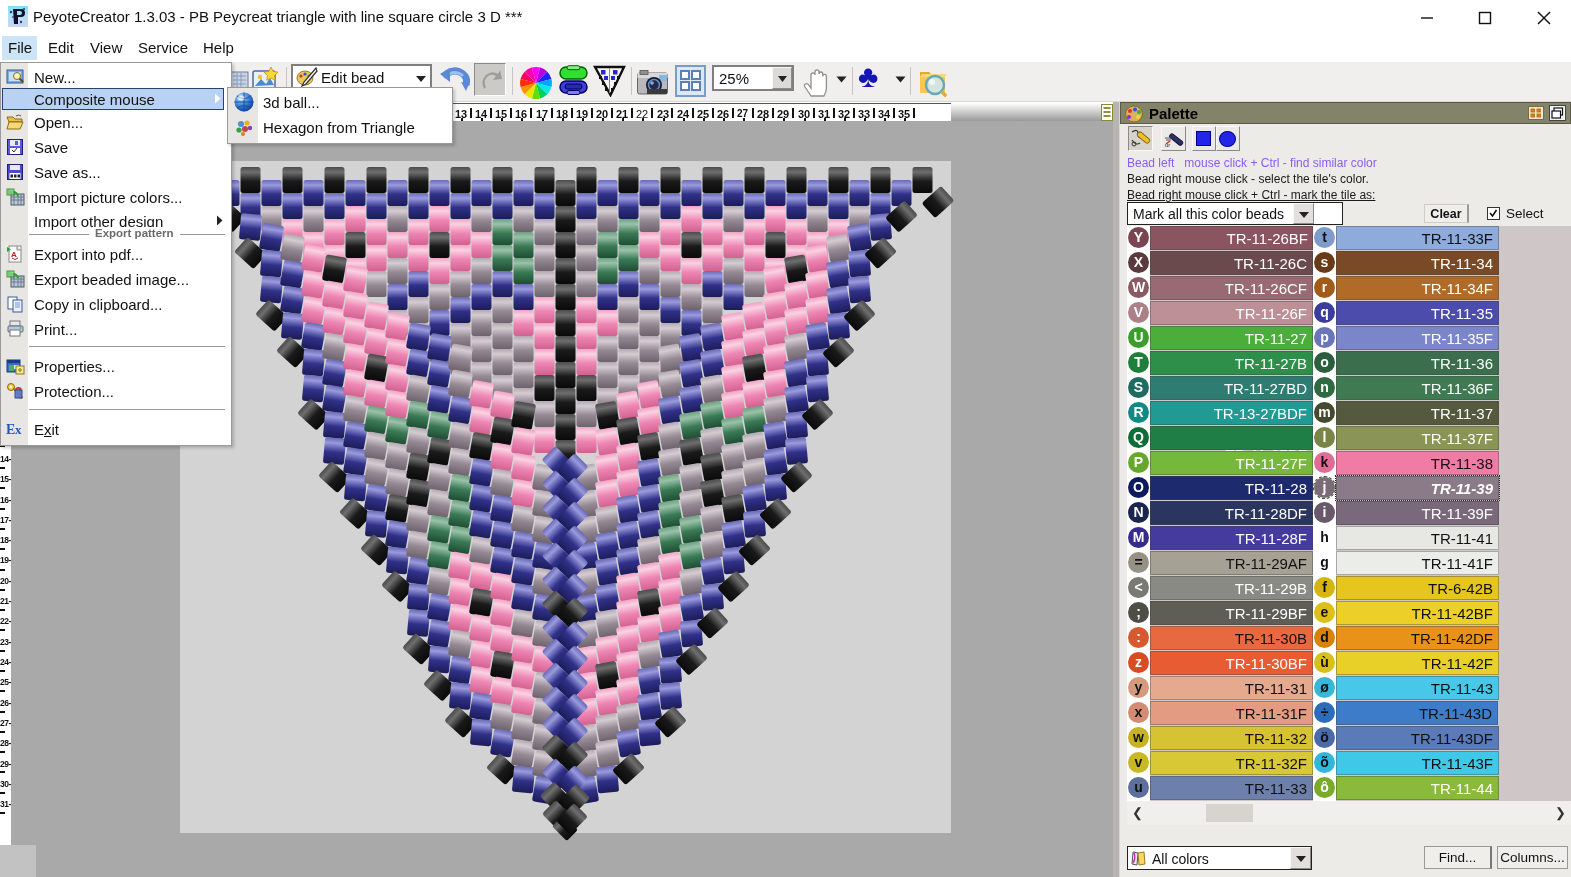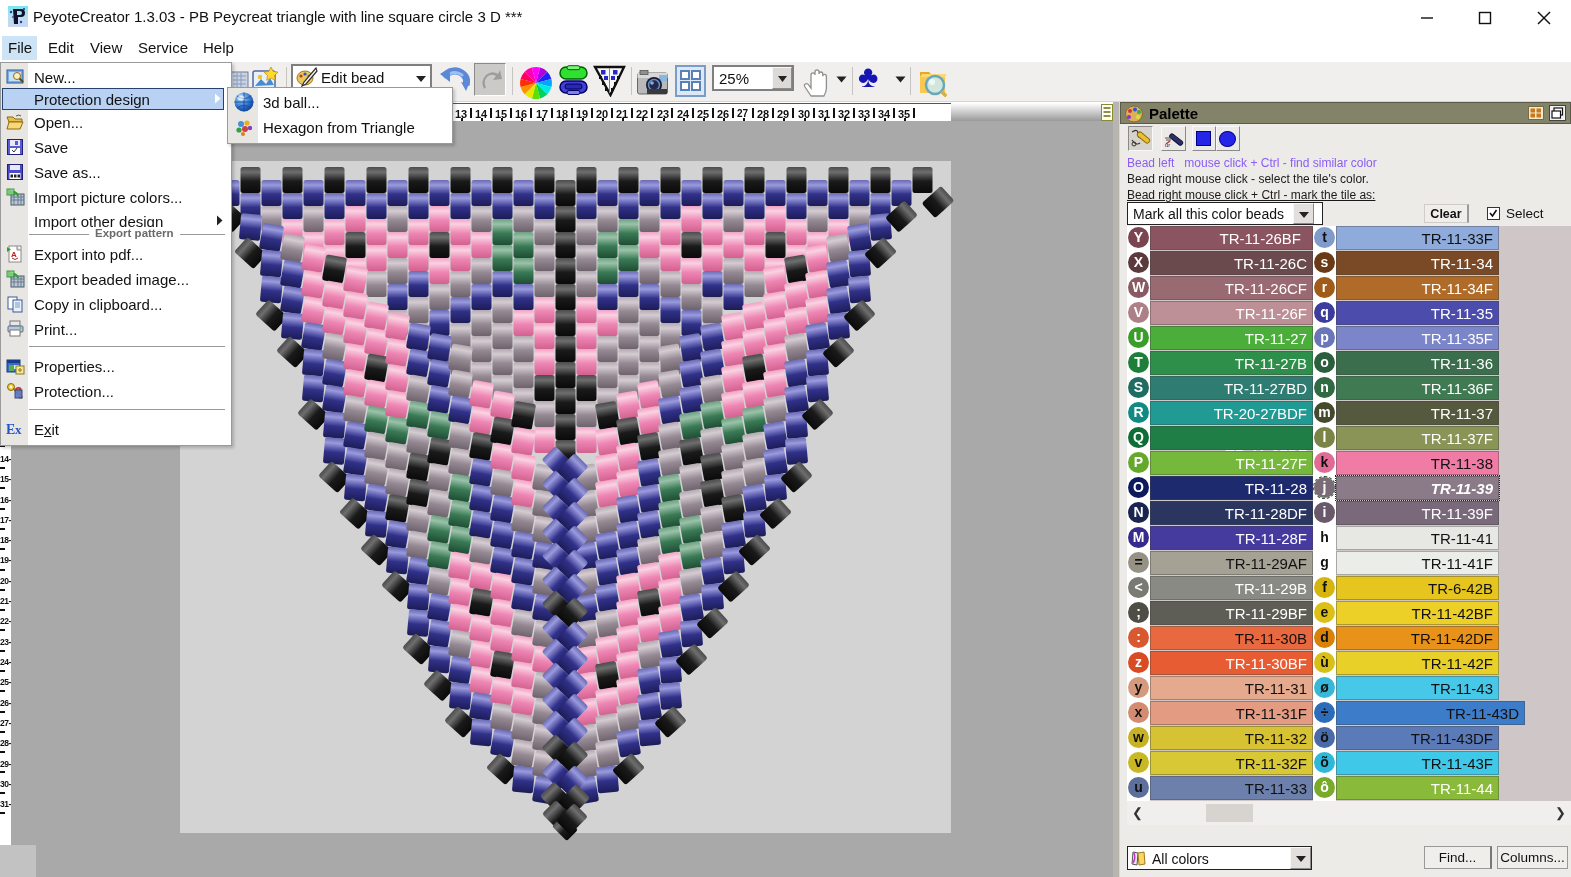--- a/index.html
+++ b/index.html
@@ -201,21 +201,21 @@
     <div class="abs" style="left:551px;top:14px;width:1.5px;height:4px;background:#111;"></div>
     <div class="abs tx" style="left:565px;top:3.5px;font-size:11px;font-weight:700;color:#111;">19</div>
     <div class="abs" style="left:580px;top:3.5px;width:1.5px;height:10px;background:#111;"></div>
     <div class="abs" style="left:571px;top:14px;width:1.5px;height:4px;background:#111;"></div>
     <div class="abs tx" style="left:585px;top:3.5px;font-size:11px;font-weight:700;color:#111;">20</div>
     <div class="abs" style="left:600px;top:3.5px;width:1.5px;height:10px;background:#111;"></div>
     <div class="abs" style="left:591px;top:14px;width:1.5px;height:4px;background:#111;"></div>
     <div class="abs tx" style="left:605px;top:3.5px;font-size:11px;font-weight:700;color:#111;">21</div>
     <div class="abs" style="left:620px;top:3.5px;width:1.5px;height:10px;background:#111;"></div>
     <div class="abs" style="left:611px;top:14px;width:1.5px;height:4px;background:#111;"></div>
-    <div class="abs tx" style="left:625px;top:3.5px;font-size:11px;font-weight:700;color:#111;">22</div>
+    <div class="abs tx" style="left:625px;top:3.5px;font-size:11px;font-weight:400;color:#111;">22</div>
     <div class="abs" style="left:640px;top:3.5px;width:1.5px;height:10px;background:#111;"></div>
     <div class="abs" style="left:631px;top:14px;width:1.5px;height:4px;background:#111;"></div>
     <div class="abs tx" style="left:646px;top:3.5px;font-size:11px;font-weight:700;color:#111;">23</div>
     <div class="abs" style="left:660px;top:3.5px;width:1.5px;height:10px;background:#111;"></div>
     <div class="abs" style="left:652px;top:14px;width:1.5px;height:4px;background:#111;"></div>
     <div class="abs tx" style="left:666px;top:3.5px;font-size:11px;font-weight:700;color:#111;">24</div>
     <div class="abs" style="left:681px;top:3.5px;width:1.5px;height:10px;background:#111;"></div>
     <div class="abs" style="left:672px;top:14px;width:1.5px;height:4px;background:#111;"></div>
     <div class="abs tx" style="left:686px;top:3.5px;font-size:11px;font-weight:700;color:#111;">25</div>
     <div class="abs" style="left:701px;top:3.5px;width:1.5px;height:10px;background:#111;"></div>
@@ -920,61 +920,61 @@
   <div class="abs" style="left:3px;top:4px;width:15px;height:15px;background:#2525e8;border:1px solid #00008a;"></div>
 </div>
 <div class="abs" style="left:1216px;top:126px;width:24px;height:25px;background:#eceae6;border:1px solid;border-color:#f8f8f8 #8a8a8a #8a8a8a #f8f8f8;">
   <div class="abs" style="left:2px;top:4px;width:17px;height:16px;background:#2525e8;border:1px solid #00008a;border-radius:50%;"></div>
 </div>
 
 <div class="abs tx" style="left:1127px;top:156px;font-size:12px;color:#8b5cf6;">Bead left&nbsp;&nbsp; mouse click + Ctrl - find similar color</div>
 <div class="abs tx" style="left:1127px;top:172px;font-size:12px;color:#1a1a1a;">Bead right mouse click - select the tile's color.</div>
 <div class="abs tx" style="left:1127px;top:188px;font-size:12px;color:#1a1a1a;text-decoration:underline;">Bead right mouse click + Ctrl - mark the tile as:</div>
 
-<div class="abs" style="left:1127px;top:202px;width:196px;height:23px;background:#fff;border:1px solid #222;">
+<div class="abs" style="left:1127px;top:202px;width:216px;height:23px;background:#fff;border:1px solid #222;">
   <div class="abs tx" style="left:5px;top:3px;font-size:14px;color:#111;">Mark all this color beads</div>
   <div class="abs" style="left:165px;top:0px;width:21px;height:21px;background:#e2dfdc;border:1px solid;border-color:#f8f8f8 #8a8a8a #8a8a8a #f8f8f8;">
     <svg class="abs" style="left:4px;top:7px" width="12" height="8">
         <path d="M1 1 h10 l-5 6 z" fill="#222"></path>
       </svg>
   </div>
 </div>
 <div class="abs" style="left:1424px;top:204px;width:45px;height:19px;background:#f0eeeb;border:1px solid #d0cdc9;border-right:2px solid #9a9a9a;font-size:12.5px;font-weight:700;color:#111;text-align:center;padding-top:2px;">Clear</div>
 <div class="abs" style="left:1487px;top:207px;width:13px;height:13px;background:#fff;border:1.5px solid #333;">
   <svg class="abs" style="left:1px;top:1px" width="9" height="8">
       <path d="M1 4 l2.5 3 4 -6" fill="none" stroke="#111" stroke-width="1.6"></path>
     </svg>
 </div>
 <div class="abs tx" style="left:1506px;top:206px;font-size:13.5px;color:#111;">Select</div>
 
 <div class="abs" style="left:1127px;top:226px;width:444px;height:575px;background:#cfc7c7;"></div>
 <div class="abs" style="left:1127px;top:226px;width:23px;height:25px;background:#fff;"></div>
 <div class="abs" style="left:1128px;top:227px;width:21px;height:21px;border-radius:50%;background:#7a4550;color:#fff;font-size:14px;font-weight:700;text-align:center;line-height:21px;">Y</div>
-<div class="abs" style="left:1150px;top:226px;width:163px;height:24px;background:#8a5560;border:1px solid #44444466;color:#fff;font-size:15px;text-align:right;padding:3px 11px 0 0;">TR-11-26BF</div>
+<div class="abs" style="left:1150px;top:226px;width:163px;height:24px;background:#8a5560;border:1px solid #44444466;color:#fff;font-size:15px;text-align:right;padding:3px 4px 0 0;">TR-11-26BF</div>
 <div class="abs" style="left:1127px;top:251px;width:23px;height:25px;background:#fff;"></div>
 <div class="abs" style="left:1128px;top:252px;width:21px;height:21px;border-radius:50%;background:#5b3a3e;color:#fff;font-size:14px;font-weight:700;text-align:center;line-height:21px;">X</div>
 <div class="abs" style="left:1150px;top:251px;width:163px;height:24px;background:#6b4a4e;border:1px solid #44444466;color:#fff;font-size:15px;text-align:right;padding:3px 5px 0 0;">TR-11-26C</div>
 <div class="abs" style="left:1127px;top:276px;width:23px;height:25px;background:#fff;"></div>
 <div class="abs" style="left:1128px;top:277px;width:21px;height:21px;border-radius:50%;background:#8a5a62;color:#fff;font-size:14px;font-weight:700;text-align:center;line-height:21px;">W</div>
 <div class="abs" style="left:1150px;top:276px;width:163px;height:24px;background:#9a6a72;border:1px solid #44444466;color:#fff;font-size:15px;text-align:right;padding:3px 5px 0 0;">TR-11-26CF</div>
 <div class="abs" style="left:1127px;top:301px;width:23px;height:25px;background:#fff;"></div>
 <div class="abs" style="left:1128px;top:302px;width:21px;height:21px;border-radius:50%;background:#ad7f86;color:#fff;font-size:14px;font-weight:700;text-align:center;line-height:21px;">V</div>
 <div class="abs" style="left:1150px;top:301px;width:163px;height:24px;background:#bd8f96;border:1px solid #44444466;color:#fff;font-size:15px;text-align:right;padding:3px 5px 0 0;">TR-11-26F</div>
 <div class="abs" style="left:1127px;top:326px;width:23px;height:25px;background:#fff;"></div>
 <div class="abs" style="left:1128px;top:327px;width:21px;height:21px;border-radius:50%;background:#3c9e2a;color:#fff;font-size:14px;font-weight:700;text-align:center;line-height:21px;">U</div>
 <div class="abs" style="left:1150px;top:326px;width:163px;height:24px;background:#4cae3a;border:1px solid #44444466;color:#fff;font-size:15px;text-align:right;padding:3px 5px 0 0;">TR-11-27</div>
 <div class="abs" style="left:1127px;top:351px;width:23px;height:25px;background:#fff;"></div>
 <div class="abs" style="left:1128px;top:352px;width:21px;height:21px;border-radius:50%;background:#1e7f3a;color:#fff;font-size:14px;font-weight:700;text-align:center;line-height:21px;">T</div>
 <div class="abs" style="left:1150px;top:351px;width:163px;height:24px;background:#2e8f4a;border:1px solid #44444466;color:#fff;font-size:15px;text-align:right;padding:3px 5px 0 0;">TR-11-27B</div>
 <div class="abs" style="left:1127px;top:376px;width:23px;height:25px;background:#fff;"></div>
 <div class="abs" style="left:1128px;top:377px;width:21px;height:21px;border-radius:50%;background:#1f6d62;color:#fff;font-size:14px;font-weight:700;text-align:center;line-height:21px;">S</div>
 <div class="abs" style="left:1150px;top:376px;width:163px;height:24px;background:#2f7d72;border:1px solid #44444466;color:#fff;font-size:15px;text-align:right;padding:3px 5px 0 0;">TR-11-27BD</div>
 <div class="abs" style="left:1127px;top:401px;width:23px;height:25px;background:#fff;"></div>
 <div class="abs" style="left:1128px;top:402px;width:21px;height:21px;border-radius:50%;background:#118a84;color:#fff;font-size:14px;font-weight:700;text-align:center;line-height:21px;">R</div>
-<div class="abs" style="left:1150px;top:401px;width:163px;height:24px;background:#219a94;border:1px solid #44444466;color:#fff;font-size:15px;text-align:right;padding:3px 5px 0 0;">TR-20-27BDF</div>
+<div class="abs" style="left:1150px;top:401px;width:163px;height:24px;background:#219a94;border:1px solid #44444466;color:#fff;font-size:15px;text-align:right;padding:3px 5px 0 0;">TR-13-27BDF</div>
 <div class="abs" style="left:1127px;top:426px;width:23px;height:25px;background:#fff;"></div>
 <div class="abs" style="left:1128px;top:427px;width:21px;height:21px;border-radius:50%;background:#0f6d36;color:#fff;font-size:14px;font-weight:700;text-align:center;line-height:21px;">Q</div>
 <div class="abs" style="left:1150px;top:426px;width:163px;height:24px;background:#1f7d46;border:1px solid #44444466;color:#fff;font-size:15px;text-align:right;padding:19px 5px 0 0;">TR-11-27BF</div>
 <div class="abs" style="left:1127px;top:451px;width:23px;height:25px;background:#fff;"></div>
 <div class="abs" style="left:1128px;top:452px;width:21px;height:21px;border-radius:50%;background:#66a82c;color:#fff;font-size:14px;font-weight:700;text-align:center;line-height:21px;">P</div>
 <div class="abs" style="left:1150px;top:451px;width:163px;height:24px;background:#76b83c;border:1px solid #44444466;color:#fff;font-size:15px;text-align:right;padding:3px 5px 0 0;">TR-11-27F</div>
 <div class="abs" style="left:1127px;top:476px;width:23px;height:25px;background:#fff;"></div>
 <div class="abs" style="left:1128px;top:477px;width:21px;height:21px;border-radius:50%;background:#0d1a5e;color:#fff;font-size:14px;font-weight:700;text-align:center;line-height:21px;">O</div>
 <div class="abs" style="left:1150px;top:476px;width:163px;height:24px;background:#1d2a6e;border:1px solid #44444466;color:#fff;font-size:15px;text-align:right;padding:3px 5px 0 0;">TR-11-28</div>
 <div class="abs" style="left:1127px;top:501px;width:23px;height:25px;background:#fff;"></div>
@@ -1065,21 +1065,21 @@
 <div class="abs" style="left:1314px;top:627px;width:21px;height:21px;border-radius:50%;background:#d8820a;color:#111;font-size:14px;font-weight:700;text-align:center;line-height:21px;">d</div>
 <div class="abs" style="left:1336px;top:626px;width:163px;height:24px;background:#e8921a;border:1px solid #44444466;color:#111;font-size:15px;text-align:right;padding:3px 5px 0 0;">TR-11-42DF</div>
 <div class="abs" style="left:1313px;top:651px;width:23px;height:25px;background:#fff;"></div>
 <div class="abs" style="left:1314px;top:652px;width:21px;height:21px;border-radius:50%;background:#d8c018;color:#111;font-size:14px;font-weight:700;text-align:center;line-height:21px;">ù</div>
 <div class="abs" style="left:1336px;top:651px;width:163px;height:24px;background:#e8d028;border:1px solid #44444466;color:#111;font-size:15px;text-align:right;padding:3px 5px 0 0;">TR-11-42F</div>
 <div class="abs" style="left:1313px;top:676px;width:23px;height:25px;background:#fff;"></div>
 <div class="abs" style="left:1314px;top:677px;width:21px;height:21px;border-radius:50%;background:#38b8d8;color:#111;font-size:14px;font-weight:700;text-align:center;line-height:21px;">ø</div>
 <div class="abs" style="left:1336px;top:676px;width:163px;height:24px;background:#48c8e8;border:1px solid #44444466;color:#111;font-size:15px;text-align:right;padding:3px 5px 0 0;">TR-11-43</div>
 <div class="abs" style="left:1313px;top:701px;width:23px;height:25px;background:#fff;"></div>
 <div class="abs" style="left:1314px;top:702px;width:21px;height:21px;border-radius:50%;background:#2d6cb9;color:#111;font-size:14px;font-weight:700;text-align:center;line-height:21px;">÷</div>
-<div class="abs" style="left:1336px;top:701px;width:189px;height:24px;background:#3d7cc9;border:1px solid #44444466;color:#111;font-size:15px;text-align:right;padding:3px 5px 0 0;">TR-11-43D</div>
+<div class="abs" style="left:1336px;top:701px;width:162px;height:24px;background:#3d7cc9;border:1px solid #44444466;color:#111;font-size:15px;text-align:right;padding:3px 5px 0 0;">TR-11-43D</div>
 <div class="abs" style="left:1313px;top:726px;width:23px;height:25px;background:#fff;"></div>
 <div class="abs" style="left:1314px;top:727px;width:21px;height:21px;border-radius:50%;background:#4a6aa8;color:#111;font-size:14px;font-weight:700;text-align:center;line-height:21px;">ö</div>
 <div class="abs" style="left:1336px;top:726px;width:163px;height:24px;background:#5a7ab8;border:1px solid #44444466;color:#111;font-size:15px;text-align:right;padding:3px 5px 0 0;">TR-11-43DF</div>
 <div class="abs" style="left:1313px;top:751px;width:23px;height:25px;background:#fff;"></div>
 <div class="abs" style="left:1314px;top:752px;width:21px;height:21px;border-radius:50%;background:#30b8d8;color:#111;font-size:14px;font-weight:700;text-align:center;line-height:21px;">õ</div>
 <div class="abs" style="left:1336px;top:751px;width:163px;height:24px;background:#40c8e8;border:1px solid #44444466;color:#111;font-size:15px;text-align:right;padding:3px 5px 0 0;">TR-11-43F</div>
 <div class="abs" style="left:1313px;top:776px;width:23px;height:25px;background:#fff;"></div>
 <div class="abs" style="left:1314px;top:777px;width:21px;height:21px;border-radius:50%;background:#7aaa2a;color:#fff;font-size:14px;font-weight:700;text-align:center;line-height:21px;">ô</div>
 <div class="abs" style="left:1336px;top:776px;width:163px;height:24px;background:#8aba3a;border:1px solid #44444466;color:#fff;font-size:15px;text-align:right;padding:3px 5px 0 0;">TR-11-44</div>
 
@@ -1108,21 +1108,21 @@
 <div class="abs" style="left:0px;top:62px;width:232px;height:384px;background:#fff;border:1px solid #9a9a9a;box-shadow:2px 2px 3px rgba(0,0,0,0.2);">
 <div class="abs" style="left:0px;top:0px;width:27px;height:382px;background:#e8e6e3;"></div>
 <div class="abs tx" style="left:33px;top:6px;font-size:15px;color:#111;">New...</div>
 <svg class="abs" style="left:5px;top:5px" width="19" height="18" viewBox="0 0 19 18">
       <rect x="1" y="2" width="16" height="13" fill="#7ab0e8" stroke="#2a5a9a"></rect>
       <rect x="3" y="4" width="12" height="9" fill="#c8e0f8"></rect>
       <circle cx="11" cy="8" r="3.5" fill="#f8f0c0" stroke="#8a6a20"></circle>
       <line x1="13.5" y1="10.5" x2="17" y2="14" stroke="#5a4a10" stroke-width="2"></line>
     </svg>
 <div class="abs" style="left:1px;top:25px;width:222px;height:22px;background:#b9d1f3;border:1.5px solid #26436e;"></div>
-<div class="abs tx" style="left:33px;top:28px;font-size:15px;color:#111;">Protection design</div>
+<div class="abs tx" style="left:33px;top:28px;font-size:15px;color:#111;">Composite mouse</div>
 <svg class="abs" style="left:213px;top:30px" width="7" height="11">
       <path d="M1 0.5 l5.5 5 -5.5 5 z" fill="#fff"></path>
     </svg>
 <div class="abs tx" style="left:33px;top:51px;font-size:15px;color:#111;">Open...</div>
 <svg class="abs" style="left:5px;top:50px" width="19" height="18" viewBox="0 0 19 18">
       <path d="M1 4 h6 l2 2 h7 v3 h-13 z" fill="#e8c050" stroke="#8a6a10"></path>
       <path d="M3 9 h14 l-3 7 h-13 z" fill="#f8d878" stroke="#8a6a10"></path>
       <path d="M10 3 q3 -2 5 0" stroke="#555" fill="none"></path>
     </svg>
 <div class="abs tx" style="left:33px;top:76px;font-size:15px;color:#111;">Save</div>

